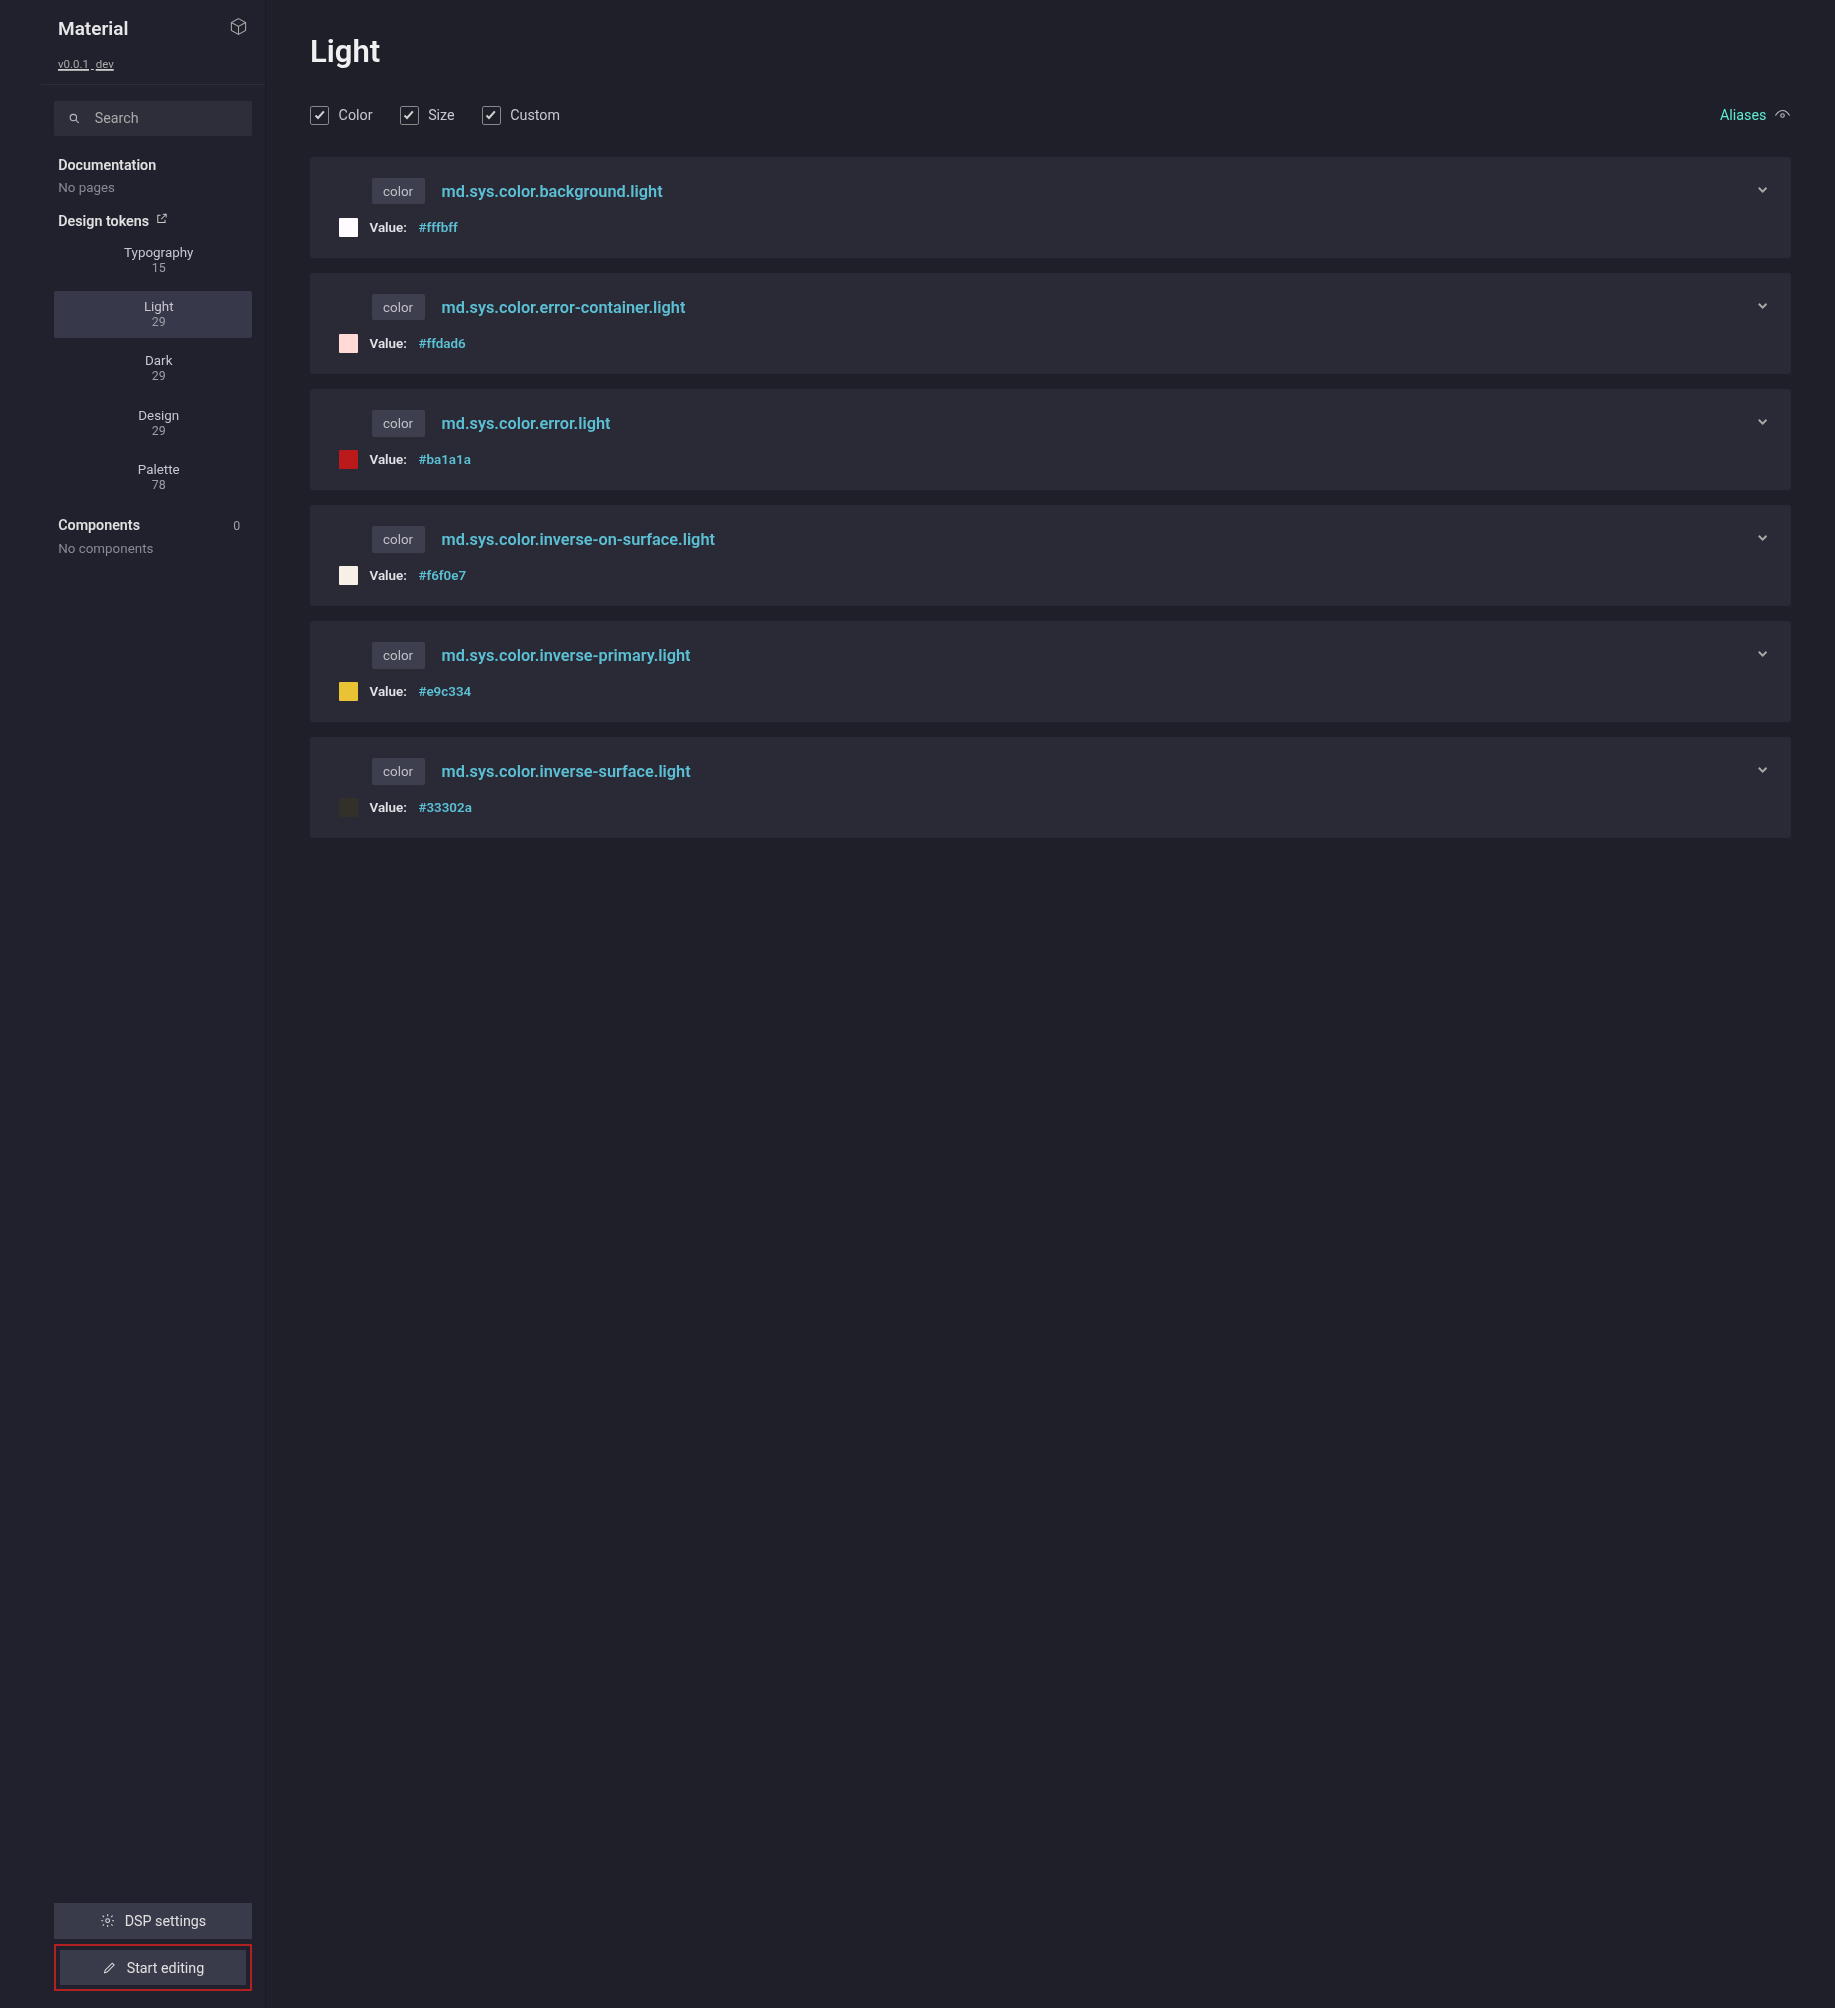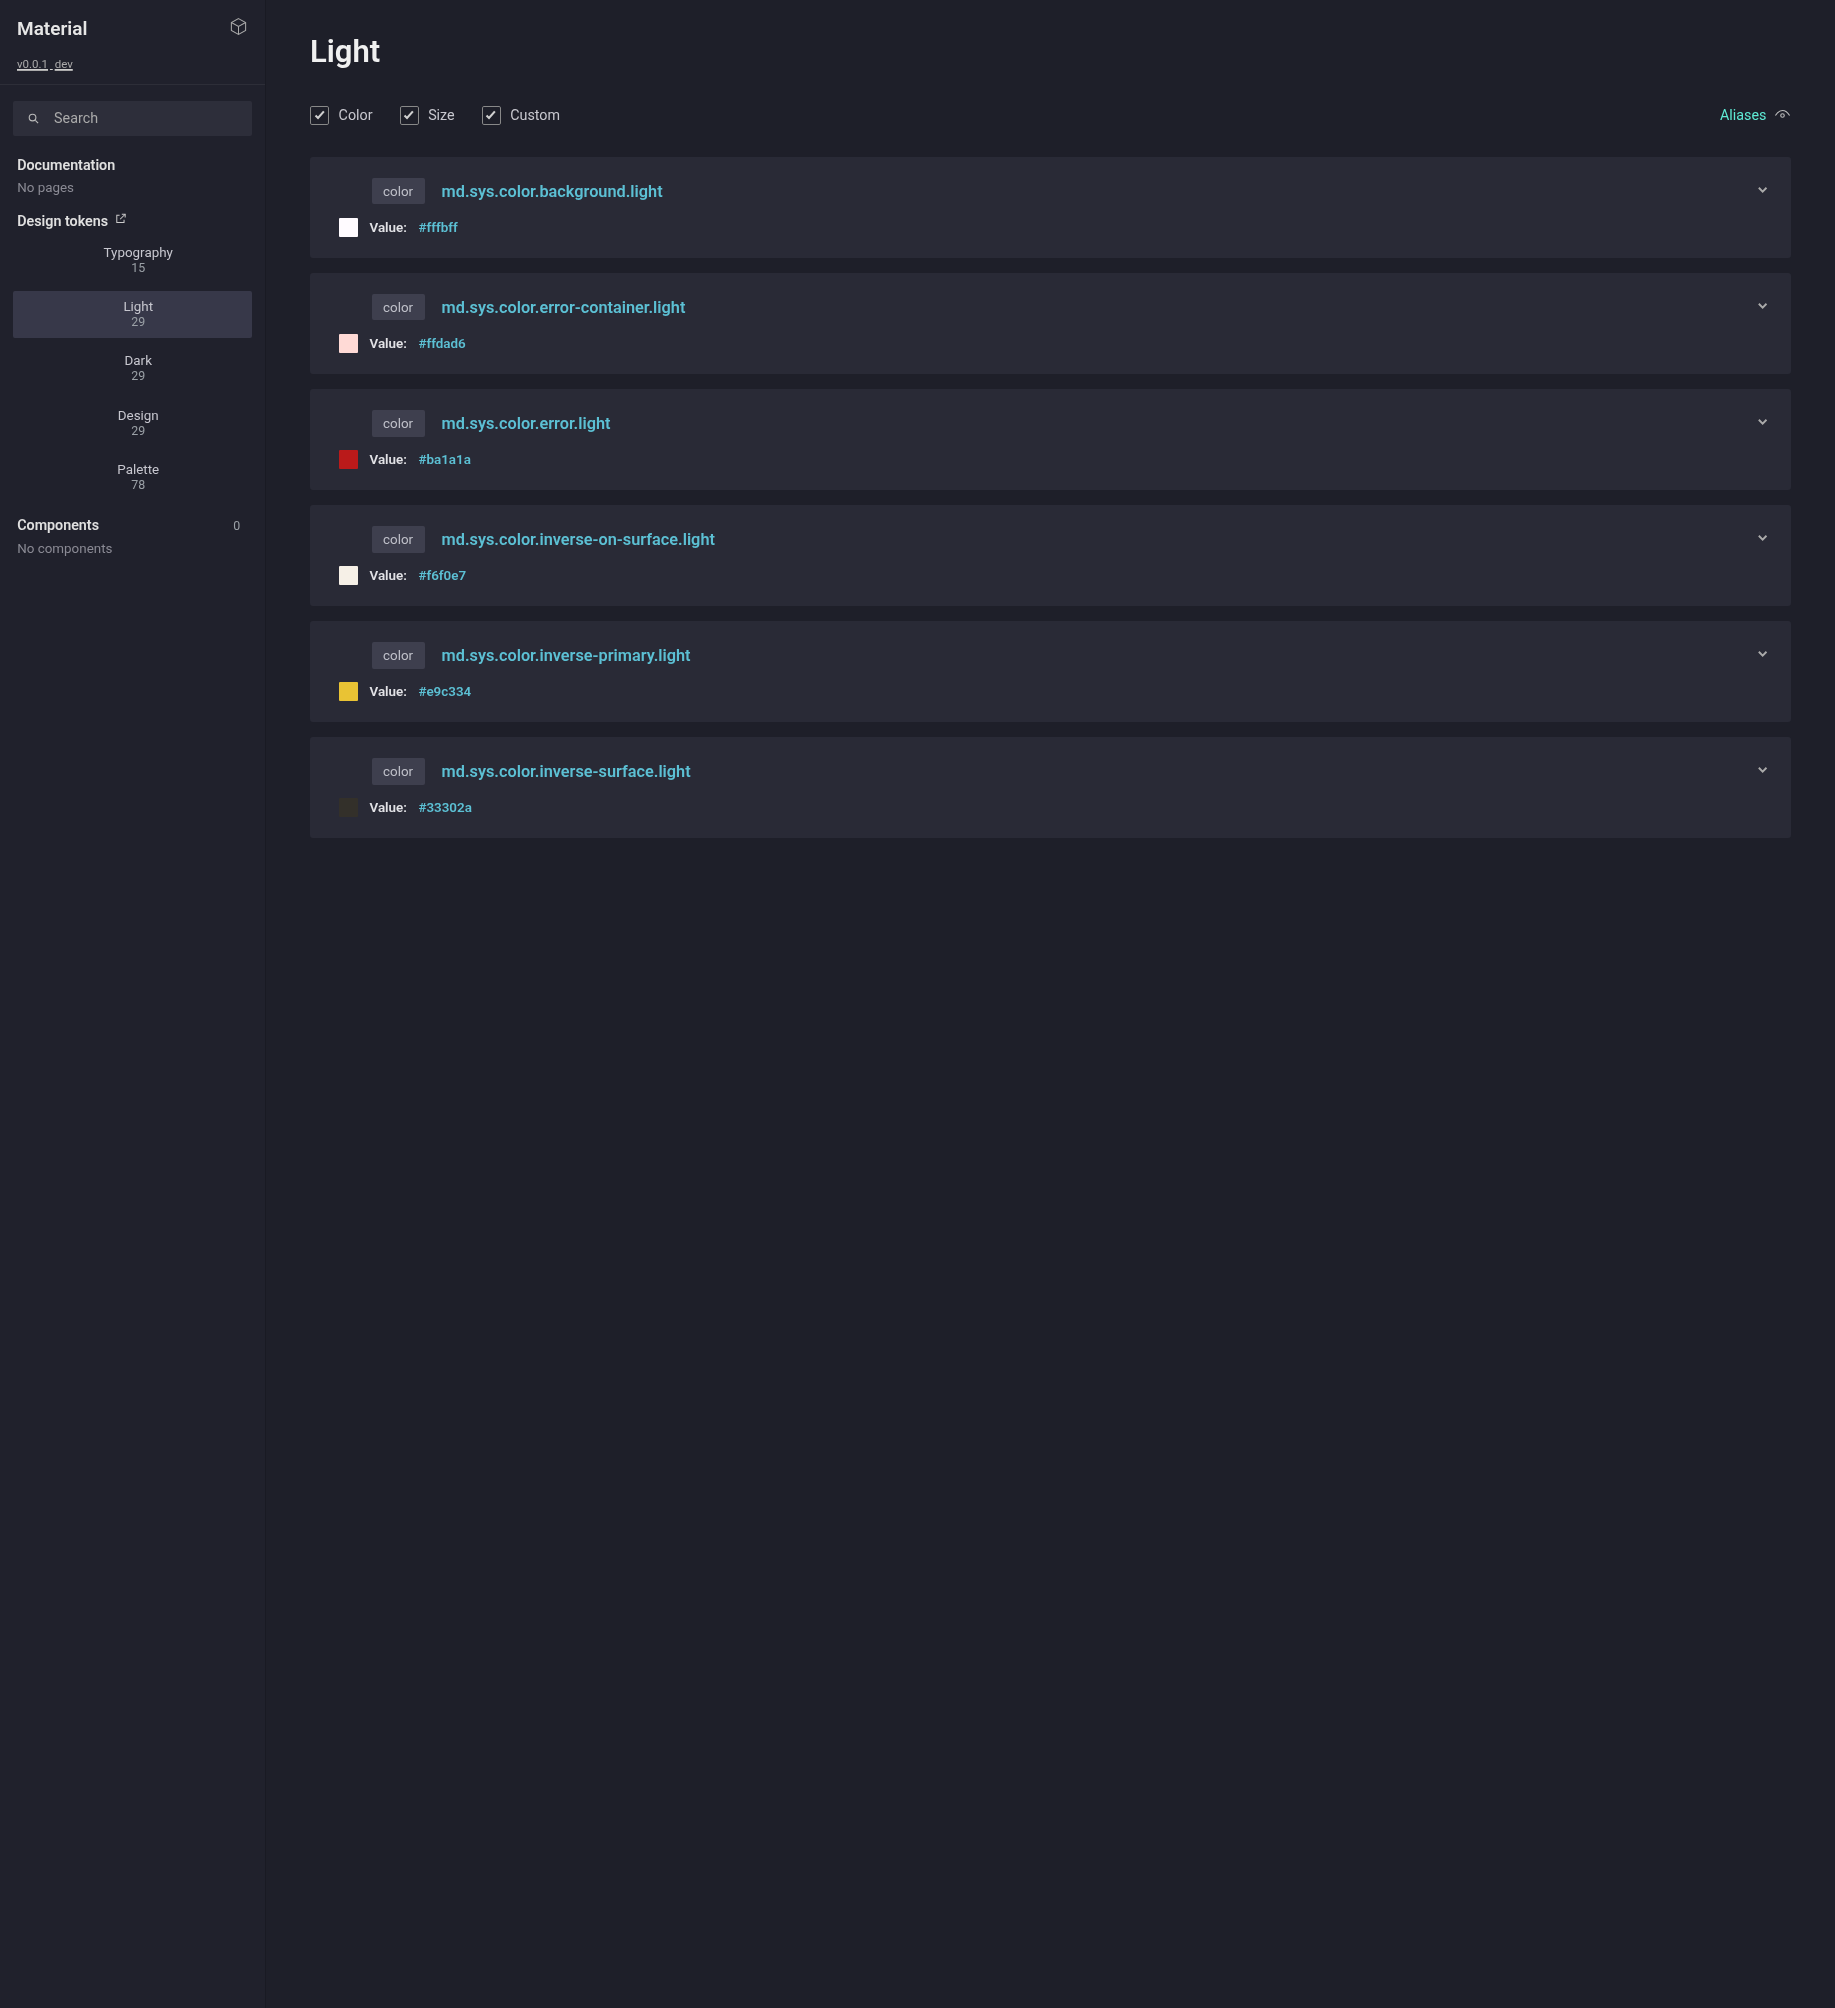--- a/index.html
+++ b/index.html
@@ -11,21 +11,21 @@
   .titlebar-left { display: flex; align-items: center; }
   .tab { display: inline-flex; align-items: center; gap: 7.6px; padding: 7.6px 13.4px; background: #1e1e2a; color: #e0e0e0; height: 38px; }
   .xd-badge { background: #ff2bc2; color: #4b0040; font-weight: 700; font-size: 9.6px; padding: 1.9px 3.8px; border-radius: 2.9px; }
   .tab-close { color: #bbb; cursor: pointer; padding: 1.9px; }
   .titlebar-right { display: flex; align-items: center; gap: 13.4px; padding-right: 9.6px; color: #ccc; }
   .panel-icon svg { width: 17px; height: 17px; fill: none; stroke: #ccc; stroke-width: 1.4; }
 
   .body { flex: 1; display: flex; min-height: 0; }
 
   
-  .sidebar { width: 266px; background: #20212c; display: flex; flex-direction: column; border-right: 1px solid rgba(0,0,0,0.2); }
+  .sidebar { width: 266px; background: #20212c; display: flex; flex-direction: column; border-right: 1px solid rgba(0,0,0,0.2); padding-left: 41px; }
   .sidebar-top { padding: 17px 17px 13.4px 17px; display: flex; justify-content: space-between; align-items: flex-start; border-bottom: 1px solid rgba(255,255,255,0.06); }
   .proj-title { font-size: 19px; font-weight: 600; color: #e6e6e6; }
   .proj-sub { margin-top: 17px; font-size: 11.5px; text-decoration: underline; }
   .proj-sub span { text-decoration: underline; text-underline-offset: 1.9px; color: #aaa; }
   .proj-sub .sep { text-decoration: none; margin: 0 1.9px; }
   .cube-icon svg { width: 19px; height: 19px; stroke: #aaa; fill: none; stroke-width: 1.3; }
 
   .sidebar-scroll { flex: 1; overflow-y: auto; padding: 15.3px 13.4px 9.6px 13.4px; }
   .search { display: flex; align-items: center; gap: 14px; background: #2d2e3a; padding: 9.6px 13.4px; border-radius: 1.9px; margin-bottom: 21px; }
   .search svg { width: 15.3px; height: 15.3px; stroke: #bbb; fill: none; stroke-width: 2; }
@@ -142,20 +142,37 @@
             </div>
           </div>
 
         <div class="components-row">
           <span class="section-label" style="margin:0;">Components</span>
           <span class="nav-count">0</span>
         </div>
         <div class="section-sub">No components</div>
       </div>
 
+      <div class="sidebar-footer">
+        <button class="footer-btn">
+          <svg viewBox="0 0 24 24">
+              <circle cx="12" cy="12" r="3"></circle>
+              <path d="M12 2v3M12 19v3M4.2 4.2l2.1 2.1M17.7 17.7l2.1 2.1M2 12h3M19 12h3M4.2 19.8l2.1-2.1M17.7 6.3l2.1-2.1"></path>
+            </svg>
+          <span>DSP settings</span>
+        </button>
+        <div class="highlight-box">
+          <button class="footer-btn" style="margin-top:0;">
+            <svg viewBox="0 0 24 24">
+                <path d="M4 20l4-1 11-11-3-3L5 16l-1 4z"></path>
+              </svg>
+            <span>Start editing</span>
+          </button>
+        </div>
+      </div>
     </div>
 
     <div class="main">
       <h1>Light</h1>
 
       <div class="filter-row">
         <div class="filter-checks">
           <label class="chk">
             <span class="chk-box">
                 <svg viewBox="0 0 16 16">

